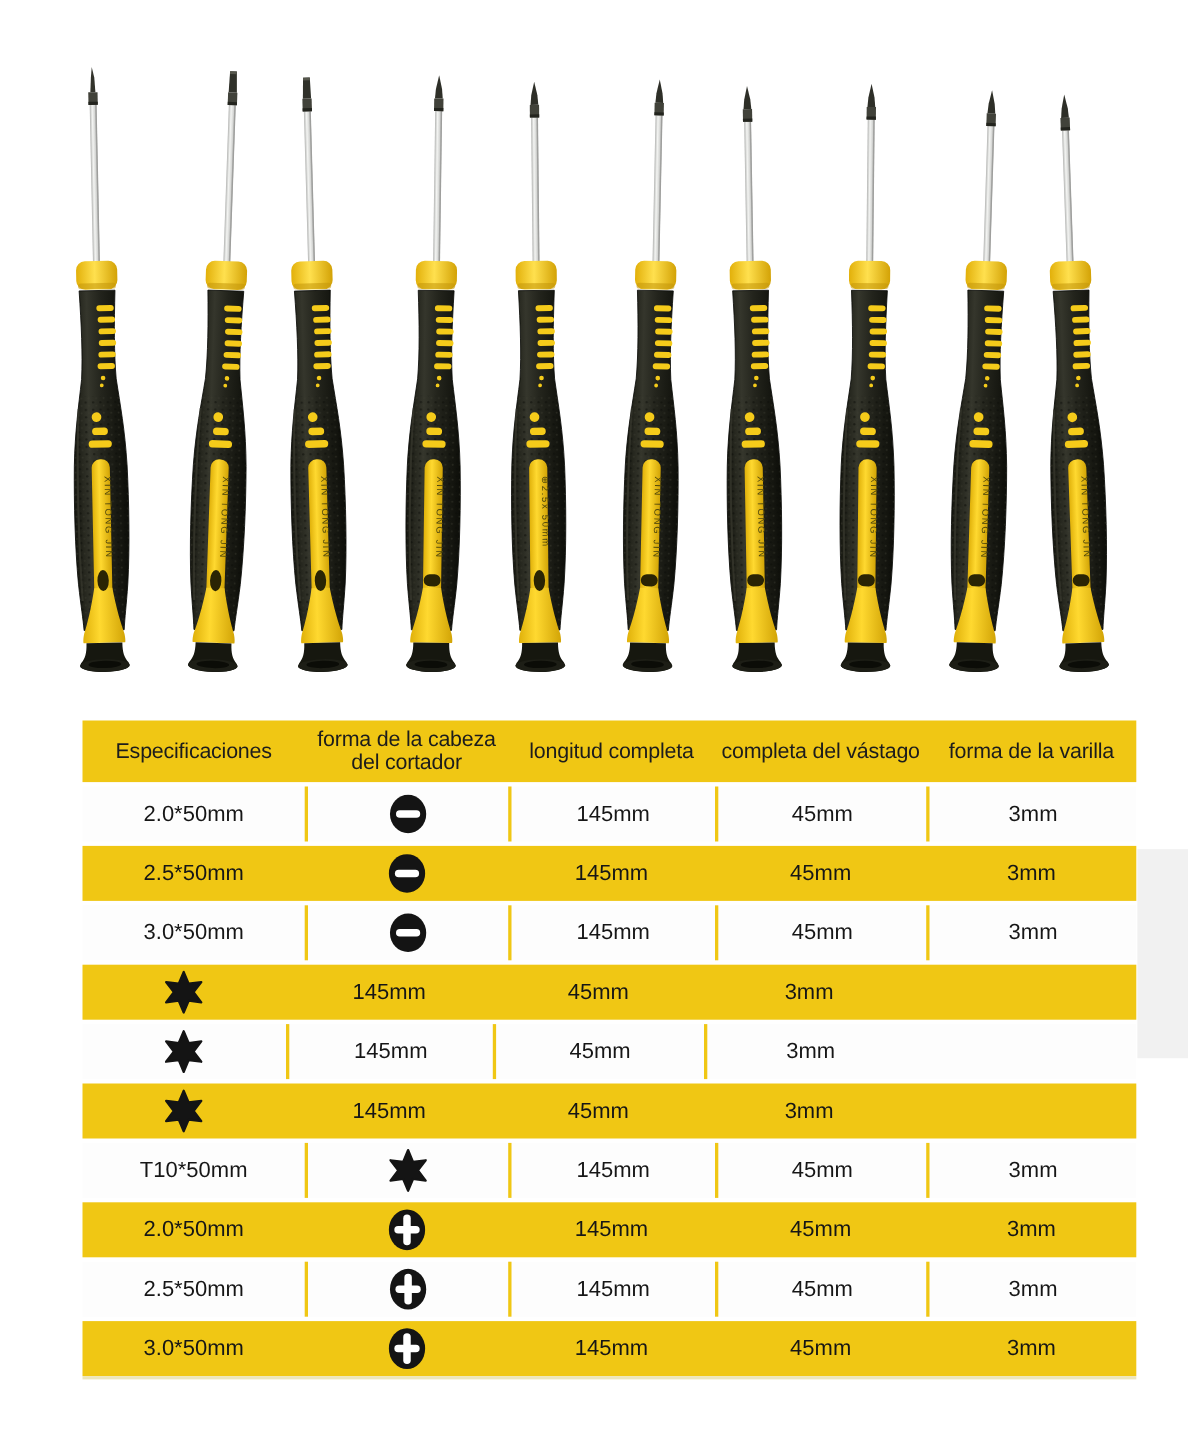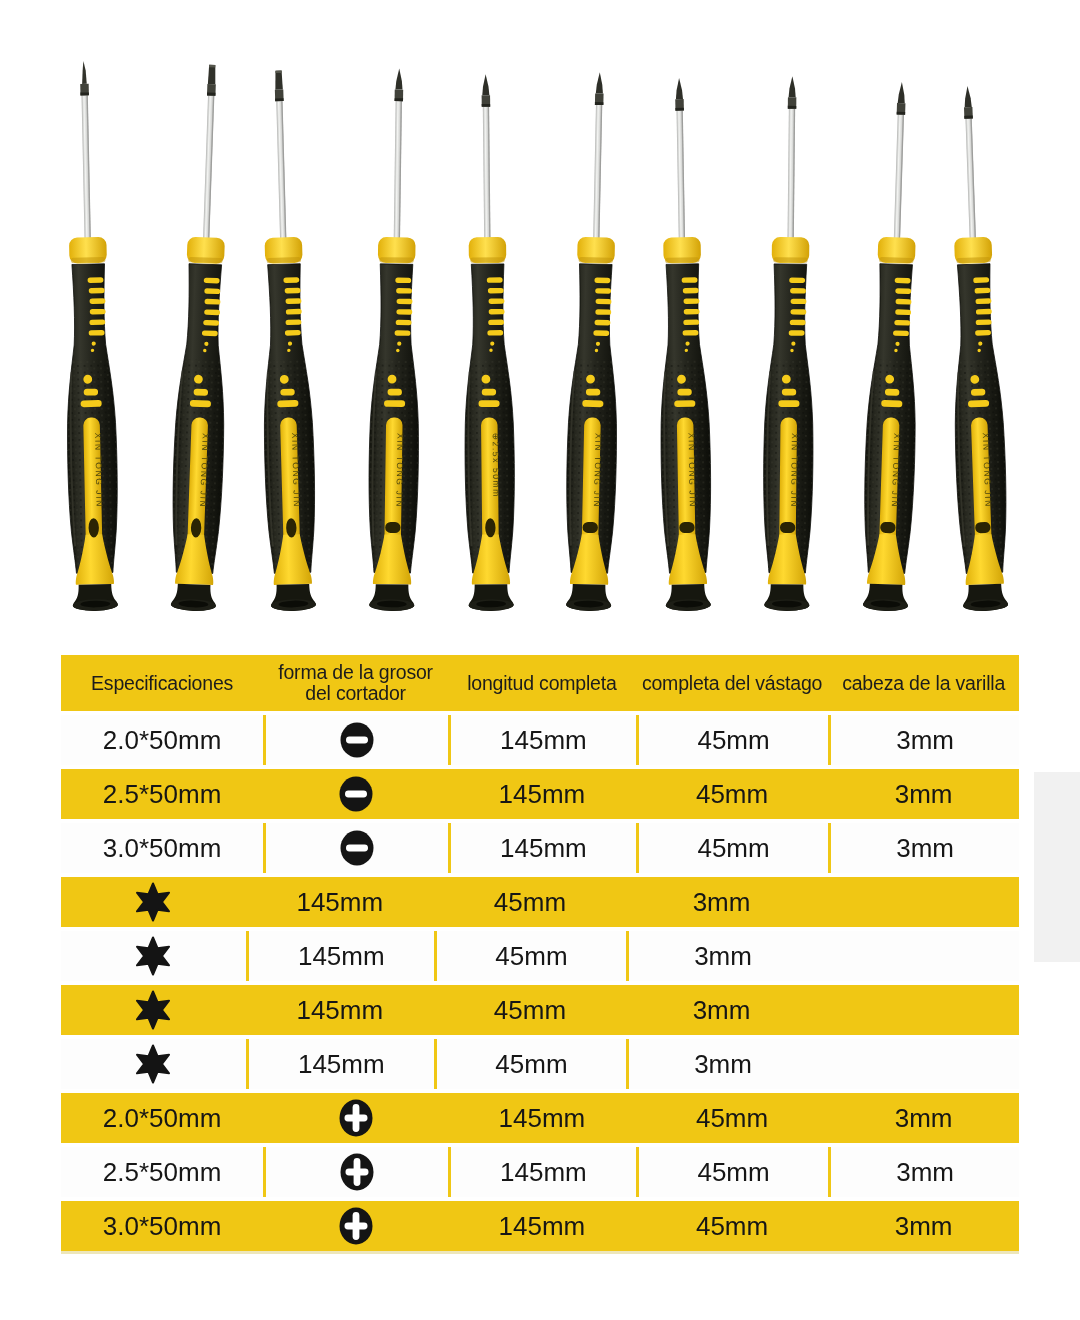--- a/index.html
+++ b/index.html
@@ -14,35 +14,35 @@
   
   .products{
     position:absolute;top:55px;left:0;width:1080px;height:566px;
     display:flex;justify-content:space-between;
     padding:0 47px;box-sizing:border-box;
   }
   .sd{width:96px;height:561px;}
   .sd svg{display:block;}
 
   
-  .spec-table{position:absolute;left:61px;top:655px;width:958px;}
+  .spec-table{position:absolute;left:75px;top:655px;width:958px;}
   .thead{
     display:flex;height:56px;background:var(--yellow);
     align-items:center;
   }
   .th{
     font-size:19.5px;color:#1c1c1c;text-align:center;
     white-space:pre-line;line-height:21px;letter-spacing:-0.2px;
   }
   .tr{display:flex;height:50px;margin-top:4px;}
   .tr.plain{background:var(--row-white);}
   .tr.hl{background:var(--yellow);}
   .td{
     display:flex;align-items:center;justify-content:center;
-    font-size:26px;color:var(--txt);box-sizing:border-box;
+    font-size:20px;color:var(--txt);box-sizing:border-box;
   }
   .tr.plain .td + .td{border-left:3px solid var(--yellow);}
   .c0{width:21.1%}.c1{width:19.3%}.c2{width:19.6%}.c3{width:20.1%}.c4{width:19.9%}
   .table-shadow{height:3px;background:#EAE2AE;opacity:.85;}
 
   .gray-sliver{
     position:absolute;right:0;top:772px;width:46px;height:190px;
     background:#f1f1f1;
   }
 </style>
@@ -741,25 +741,25 @@
     <path d="M33,552 C33,562 31.5,566 27.5,571 L26.5,573.5 A23.5,6.2 0 0 0 73.5,573.5 L72.5,571 C68.5,566 67,562 67,552 Z" fill="#16170f"></path>
     <ellipse cx="50" cy="573.5" rx="23.5" ry="6" fill="#1d1e16"></ellipse>
     <ellipse cx="50" cy="572.5" rx="15.5" ry="3.5" fill="#0b0c07"></ellipse>
   </svg>
       </div>
     </div>
 
   <div class="spec-table">
     <div class="thead">
         <div class="th c0">Especificaciones</div>
-        <div class="th c1">forma de la grosor
+        <div class="th c1">forma de la cabeza
 del cortador</div>
         <div class="th c2">longitud completa</div>
         <div class="th c3">completa del vástago</div>
-        <div class="th c4">cabeza de la varilla</div>
+        <div class="th c4">forma de la varilla</div>
       </div>
     <div class="tbody">
         <div class="tr plain">
           <div class="td c0">2.0*50mm</div>
           <div class="td c1">
     <svg width="34" height="36" viewBox="0 0 34 36">
       <ellipse cx="17" cy="18" rx="16.5" ry="17.5" fill="#141414"></ellipse>
       <rect x="6" y="14.6" width="22" height="6.8" rx="3.4" fill="#FFFFFF"></rect>
     </svg>
           </div>
@@ -815,20 +815,21 @@
           <div class="td c1">
     <svg width="40" height="40" viewBox="0 0 40 40">
       <polygon points="20,1.5 24.5,12.21 36.02,10.75 29,20 36.02,29.25 24.5,27.79 20,38.5 15.5,27.79 3.98,29.25 11,20 3.98,10.75 15.5,12.21" fill="#141414" stroke="#141414" stroke-width="2" stroke-linejoin="round"></polygon>
     </svg>
           </div>
           <div class="td c2">145mm</div>
           <div class="td c3">45mm</div>
           <div class="td c4">3mm</div>
         </div>
         <div class="tr plain">
+          <div class="td c0">T10*50mm</div>
           <div class="td c1">
     <svg width="40" height="40" viewBox="0 0 40 40">
       <polygon points="20,1.5 24.5,12.21 36.02,10.75 29,20 36.02,29.25 24.5,27.79 20,38.5 15.5,27.79 3.98,29.25 11,20 3.98,10.75 15.5,12.21" fill="#141414" stroke="#141414" stroke-width="2" stroke-linejoin="round"></polygon>
     </svg>
           </div>
           <div class="td c2">145mm</div>
           <div class="td c3">45mm</div>
           <div class="td c4">3mm</div>
         </div>
         <div class="tr hl">

